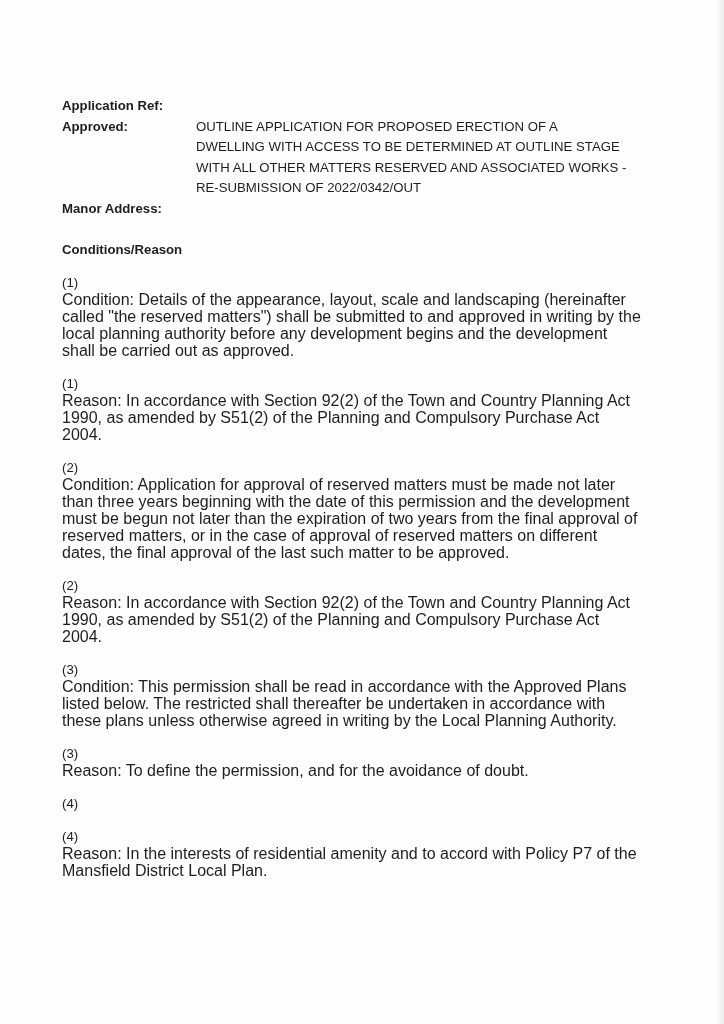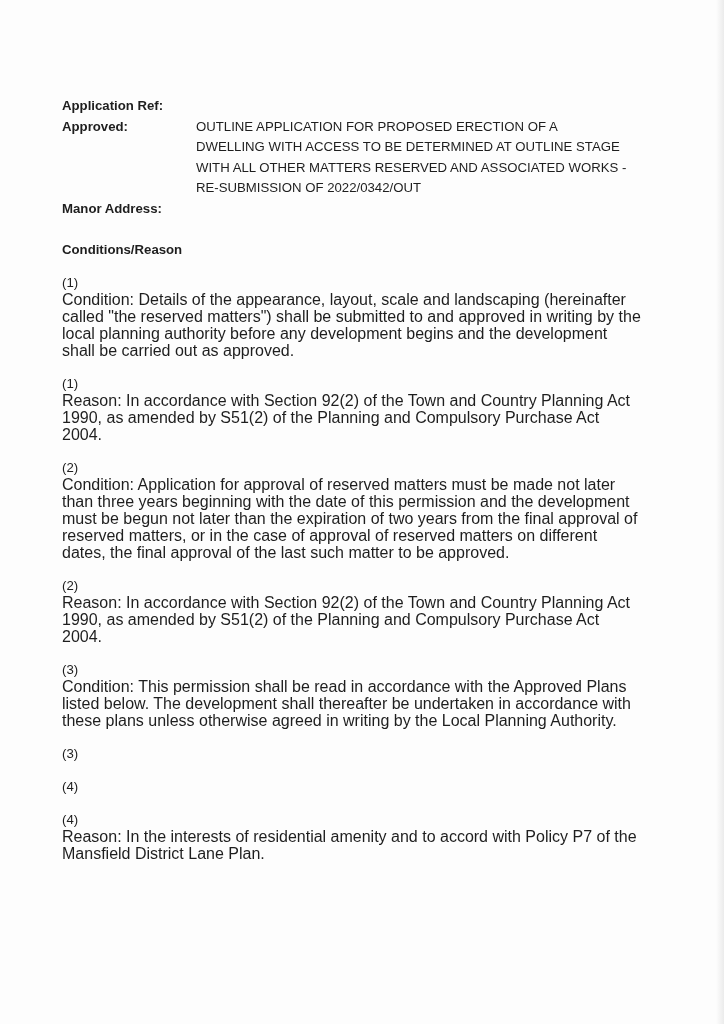--- a/index.html
+++ b/index.html
@@ -106,32 +106,33 @@
     <div class="item-text">Condition: Application for approval of reserved matters must be made not later than three years beginning with the date of this permission and the development must be begun not later than the expiration of two years from the final approval of reserved matters, or in the case of approval of reserved matters on different dates, the final approval of the last such matter to be approved.</div>
   </div>
 
   <div class="item">
     <div class="item-number">(2)</div>
     <div class="item-text">Reason: In accordance with Section 92(2) of the Town and Country Planning Act 1990, as amended by S51(2) of the Planning and Compulsory Purchase Act 2004.</div>
   </div>
 
   <div class="item">
     <div class="item-number">(3)</div>
-    <div class="item-text">Condition: This permission shall be read in accordance with the Approved Plans listed below. The development shall thereafter be undertaken in accordance with these plans unless otherwise agreed in writing by the Local Planning Authority.</div>
+    <div class="item-text">Condition: This permission shall be read in accordance with the Approved Plans listed below. The restricted shall thereafter be undertaken in accordance with these plans unless otherwise agreed in writing by the Local Planning Authority.</div>
   </div>
 
   <div class="item">
     <div class="item-number">(3)</div>
+    <div class="item-text">Reason: To define the permission, and for the avoidance of doubt.</div>
   </div>
 
   <div class="item">
     <div class="item-number">(4)</div>
   </div>
 
   <div class="item">
     <div class="item-number">(4)</div>
-    <div class="item-text">Reason: In the interests of residential amenity and to accord with Policy P7 of the Mansfield District Lane Plan.</div>
+    <div class="item-text">Reason: In the interests of residential amenity and to accord with Policy P7 of the Mansfield District Local Plan.</div>
   </div>
 </div>
 
 </div>
 
 <div class="scan-edge"></div>
 
 </body></html>

